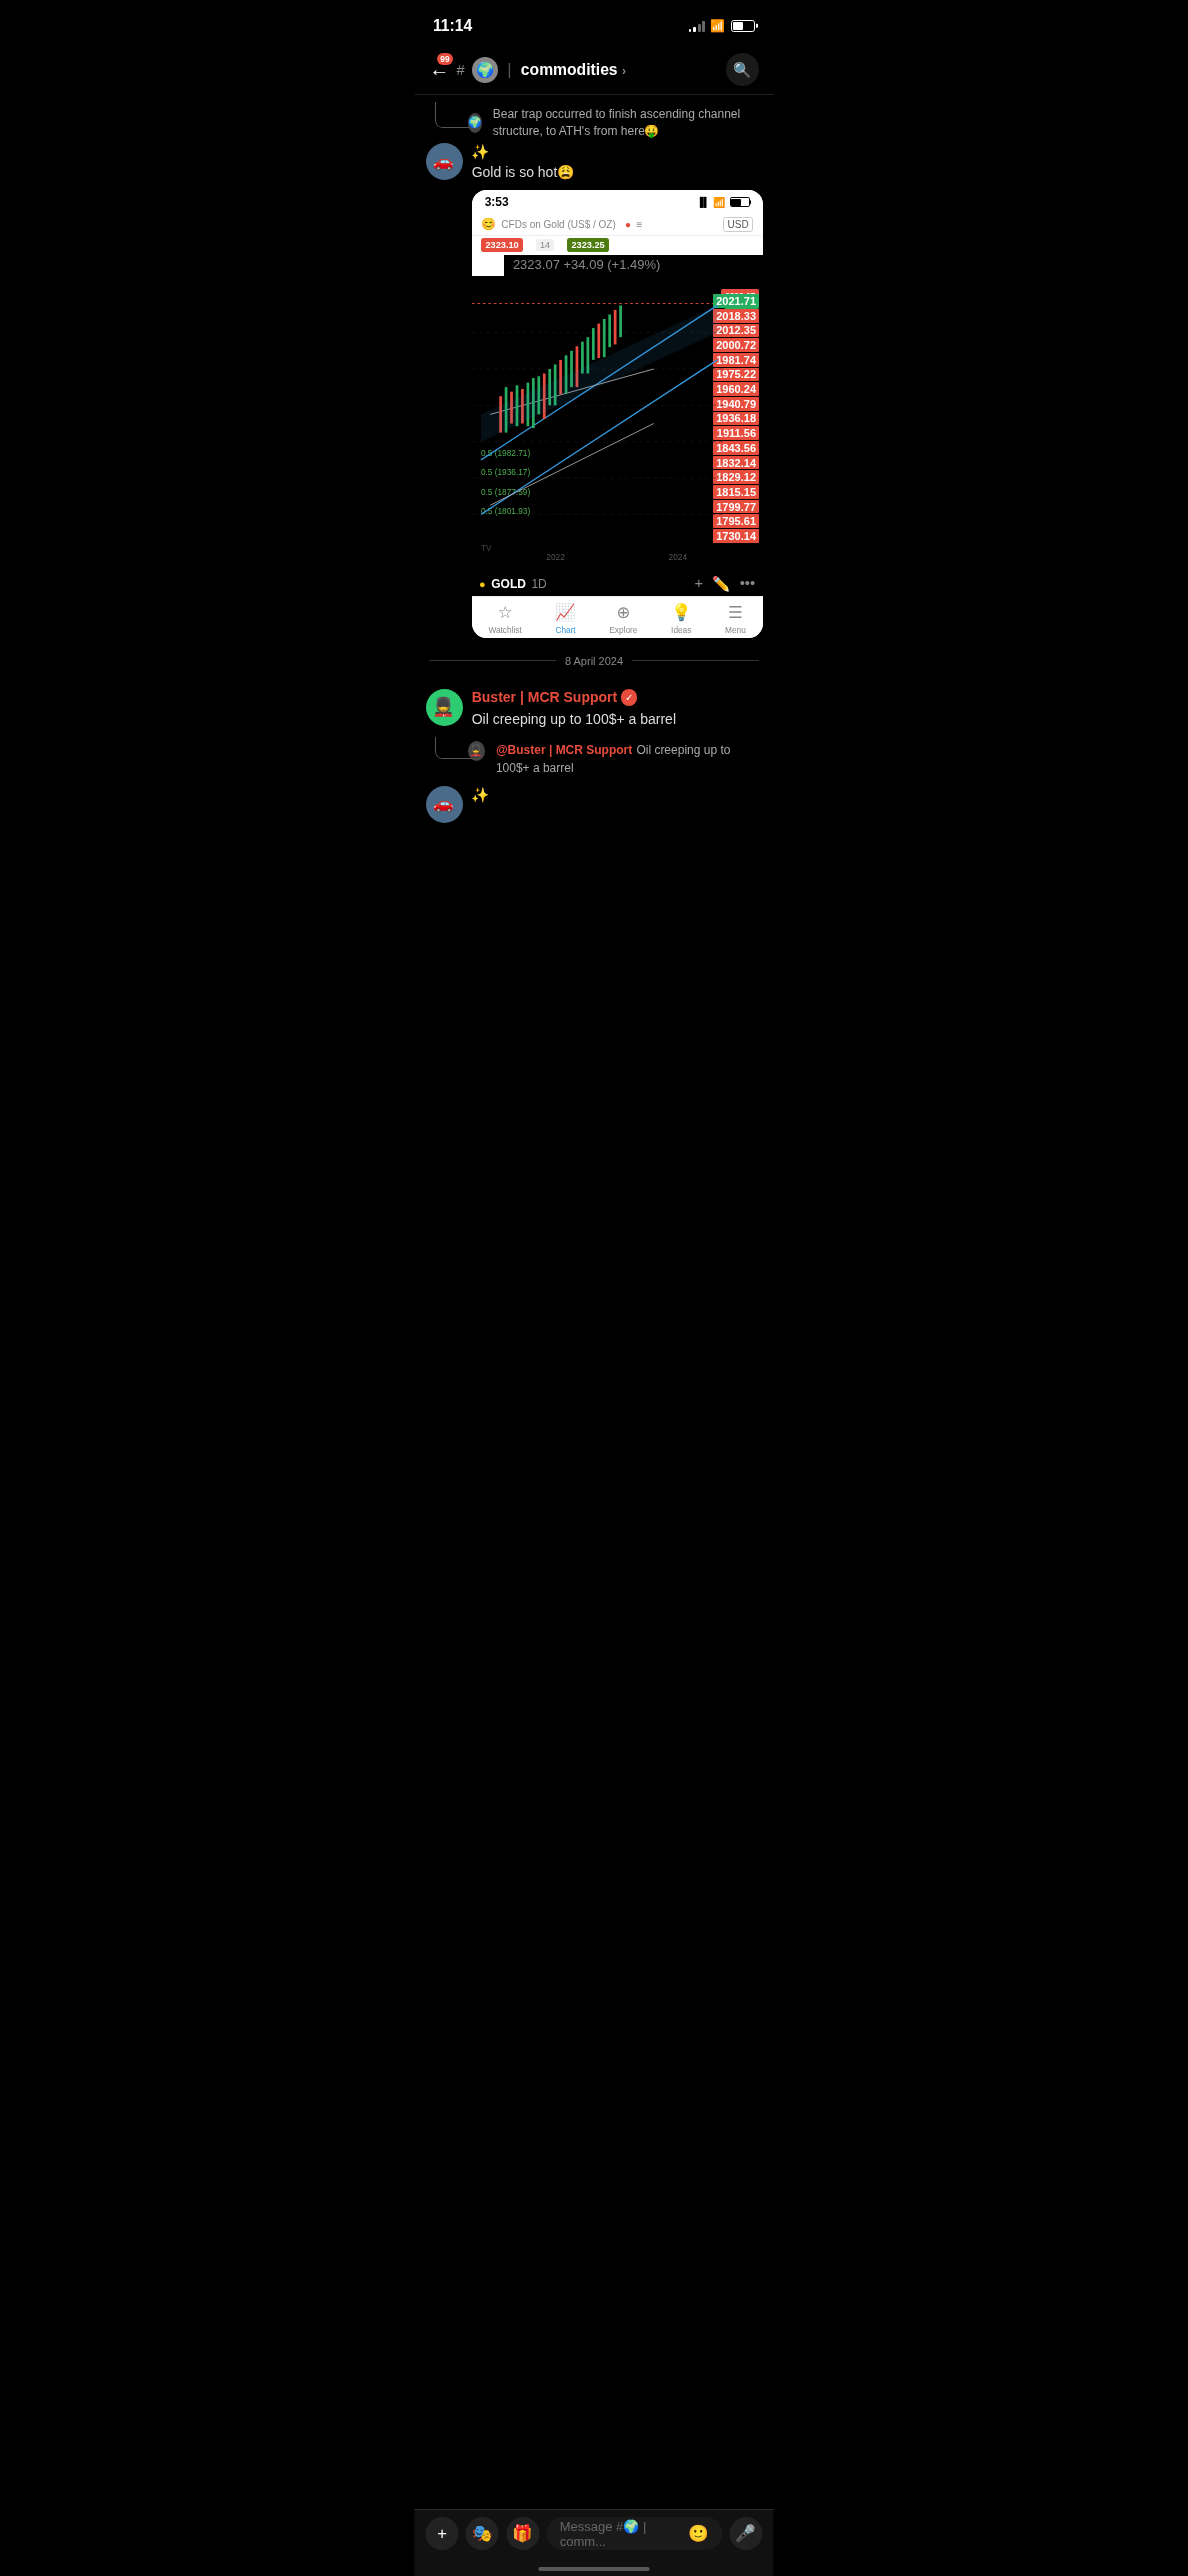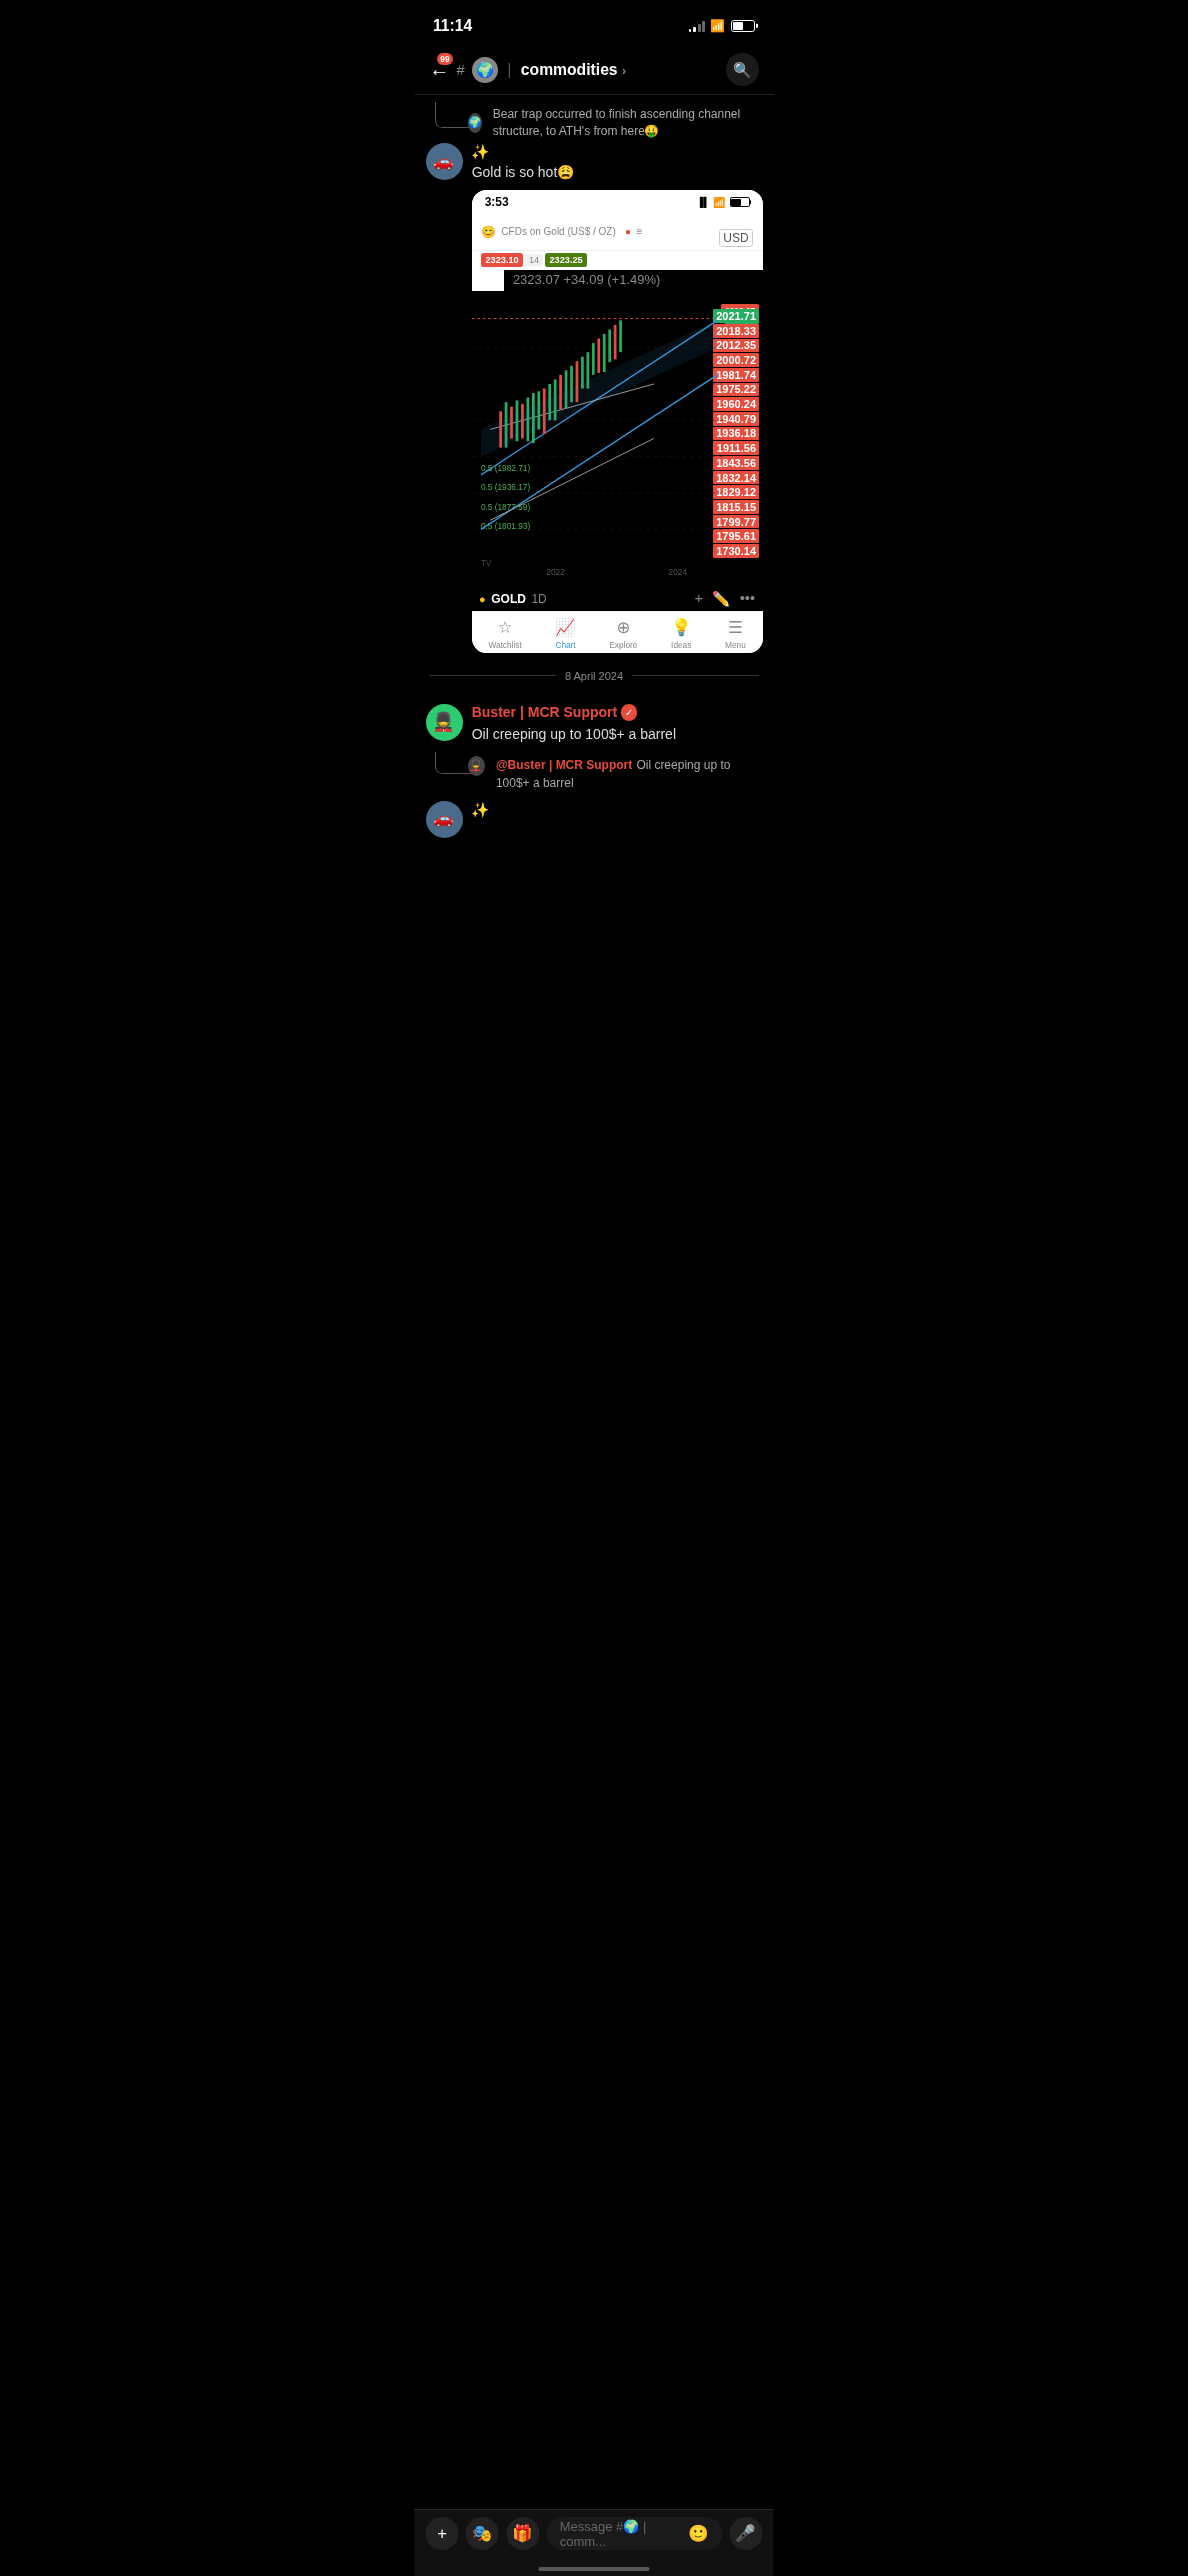--- a/index.html
+++ b/index.html
@@ -270,34 +270,33 @@
     .chart-header {
       background: #fff;
       padding: 3.7px 9.2px;
       display: flex;
       align-items: center;
       gap: 5.5px;
       border-bottom: 0.9px solid #eee;
     }
     .chart-usd-select {
       margin-left: auto;
-      font-size: 12px;
+      font-size: 10px;
       color: #555;
       border: 0.9px solid #ccc;
       border-radius: 2.8px;
       padding: 0.9px 3.7px;
-      margin-top: 12px;
     }
 
     .chart-price-row {
       background: #fff;
       padding: 1.8px 9.2px 3.7px;
       display: flex;
       align-items: center;
-      gap: 2px;
+      gap: 13px;
     }
     .price-tag-red {
       background: #e74c3c;
       color: #fff;
       font-size: 9.2px;
       font-weight: 700;
       padding: 1.8px 4.6px;
       border-radius: 2.8px;
     }
     .price-tag-blue {

